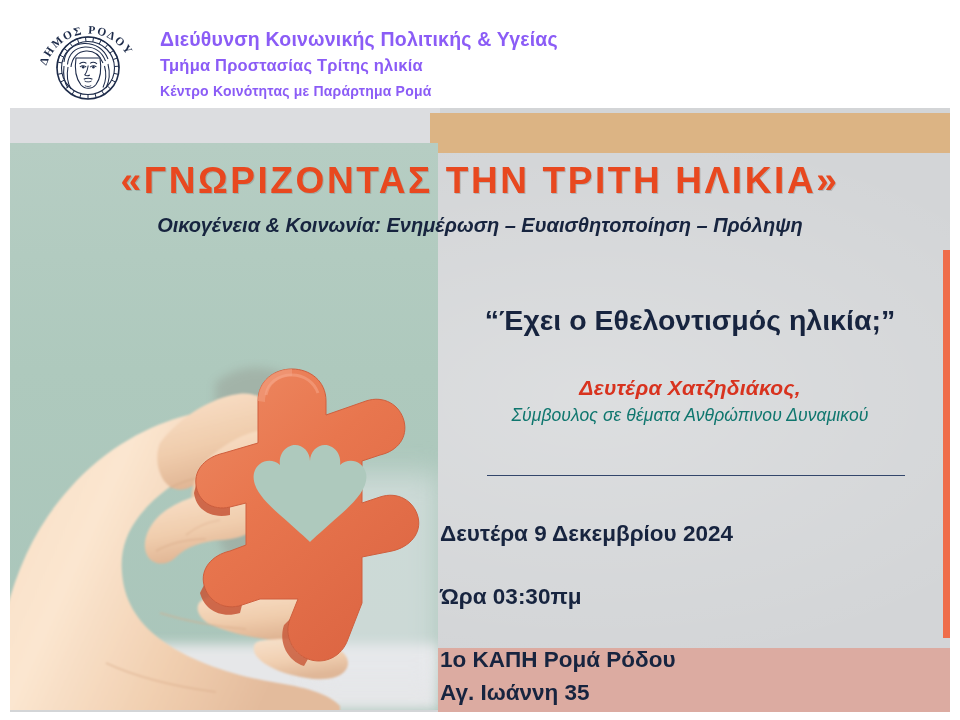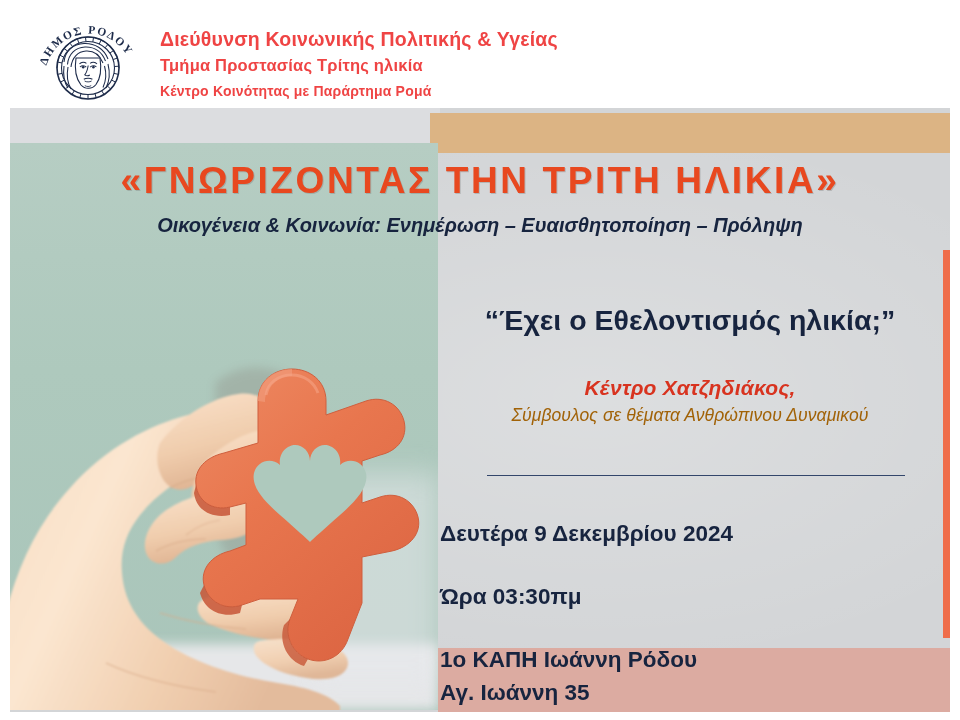--- a/index.html
+++ b/index.html
@@ -37,21 +37,21 @@
     width: 120px; height: 100px;
   }
   #logo svg { display: block; width: 120px; height: 100px; }
 
   #header-lines {
     position: absolute;
     left: 160px; top: 26px;
     width: 600px;
   }
   .hline {
-    color: #ef4444;
+    color: #8b5cf6;
     letter-spacing: 0.2px;
     white-space: nowrap;
   }
   .hline.l1 { font-size: 19.5px; font-weight: 600; line-height: 26px; }
   .hline.l2 { font-size: 16.5px; font-weight: 600; line-height: 26px; }
   .hline.l3 { font-size: 14px; font-weight: 600; line-height: 26px; }
 
   
   #stage {
     position: absolute;
@@ -196,21 +196,21 @@
     font-weight: 700;
     font-style: italic;
     color: #d8331f;
     letter-spacing: 0.2px;
   }
   #speaker-role {
     display: block;
     margin-top: 5px;
     font-size: 17.5px;
     font-style: italic;
-    color: #a16207;
+    color: #0f766e;
     letter-spacing: 0.1px;
   }
   #divider {
     position: absolute;
     left: 47px; top: 343px;
     width: 418px; height: 0;
     border-top: 1.6px solid #33466b;
   }
   .detail {
     position: absolute;
@@ -476,26 +476,26 @@
     </div>
 
     <div id="title">«ΓΝΩΡΙΖΟΝΤΑΣ ΤΗΝ ΤΡΙΤΗ ΗΛΙΚΙΑ»</div>
     <div id="subtitle">Οικογένεια &amp; Κοινωνία: Ενημέρωση – Ευαισθητοποίηση – Πρόληψη</div>
 
     <div id="right-col">
 
       <div id="quote">“Έχει ο Εθελοντισμός ηλικία;”</div>
 
       <div id="speaker">
-        <span id="speaker-name">Κέντρο Χατζηδιάκος,</span>
+        <span id="speaker-name">Δευτέρα Χατζηδιάκος,</span>
         <span id="speaker-role">Σύμβουλος σε θέματα Ανθρώπινου Δυναμικού</span>
       </div>
 
       <div id="divider"></div>
 
       <div class="detail" id="date-line">Δευτέρα  9 Δεκεμβρίου 2024</div>
       <div class="detail" id="time-line">Ώρα 03:30πμ</div>
-      <div class="detail" id="venue-line">1ο ΚΑΠΗ Ιωάννη Ρόδου</div>
+      <div class="detail" id="venue-line">1ο ΚΑΠΗ Ρομά Ρόδου</div>
       <div class="detail" id="address-line">Αγ. Ιωάννη 35</div>
     </div>
 
   </div>
 </div>
 
 </body></html>

